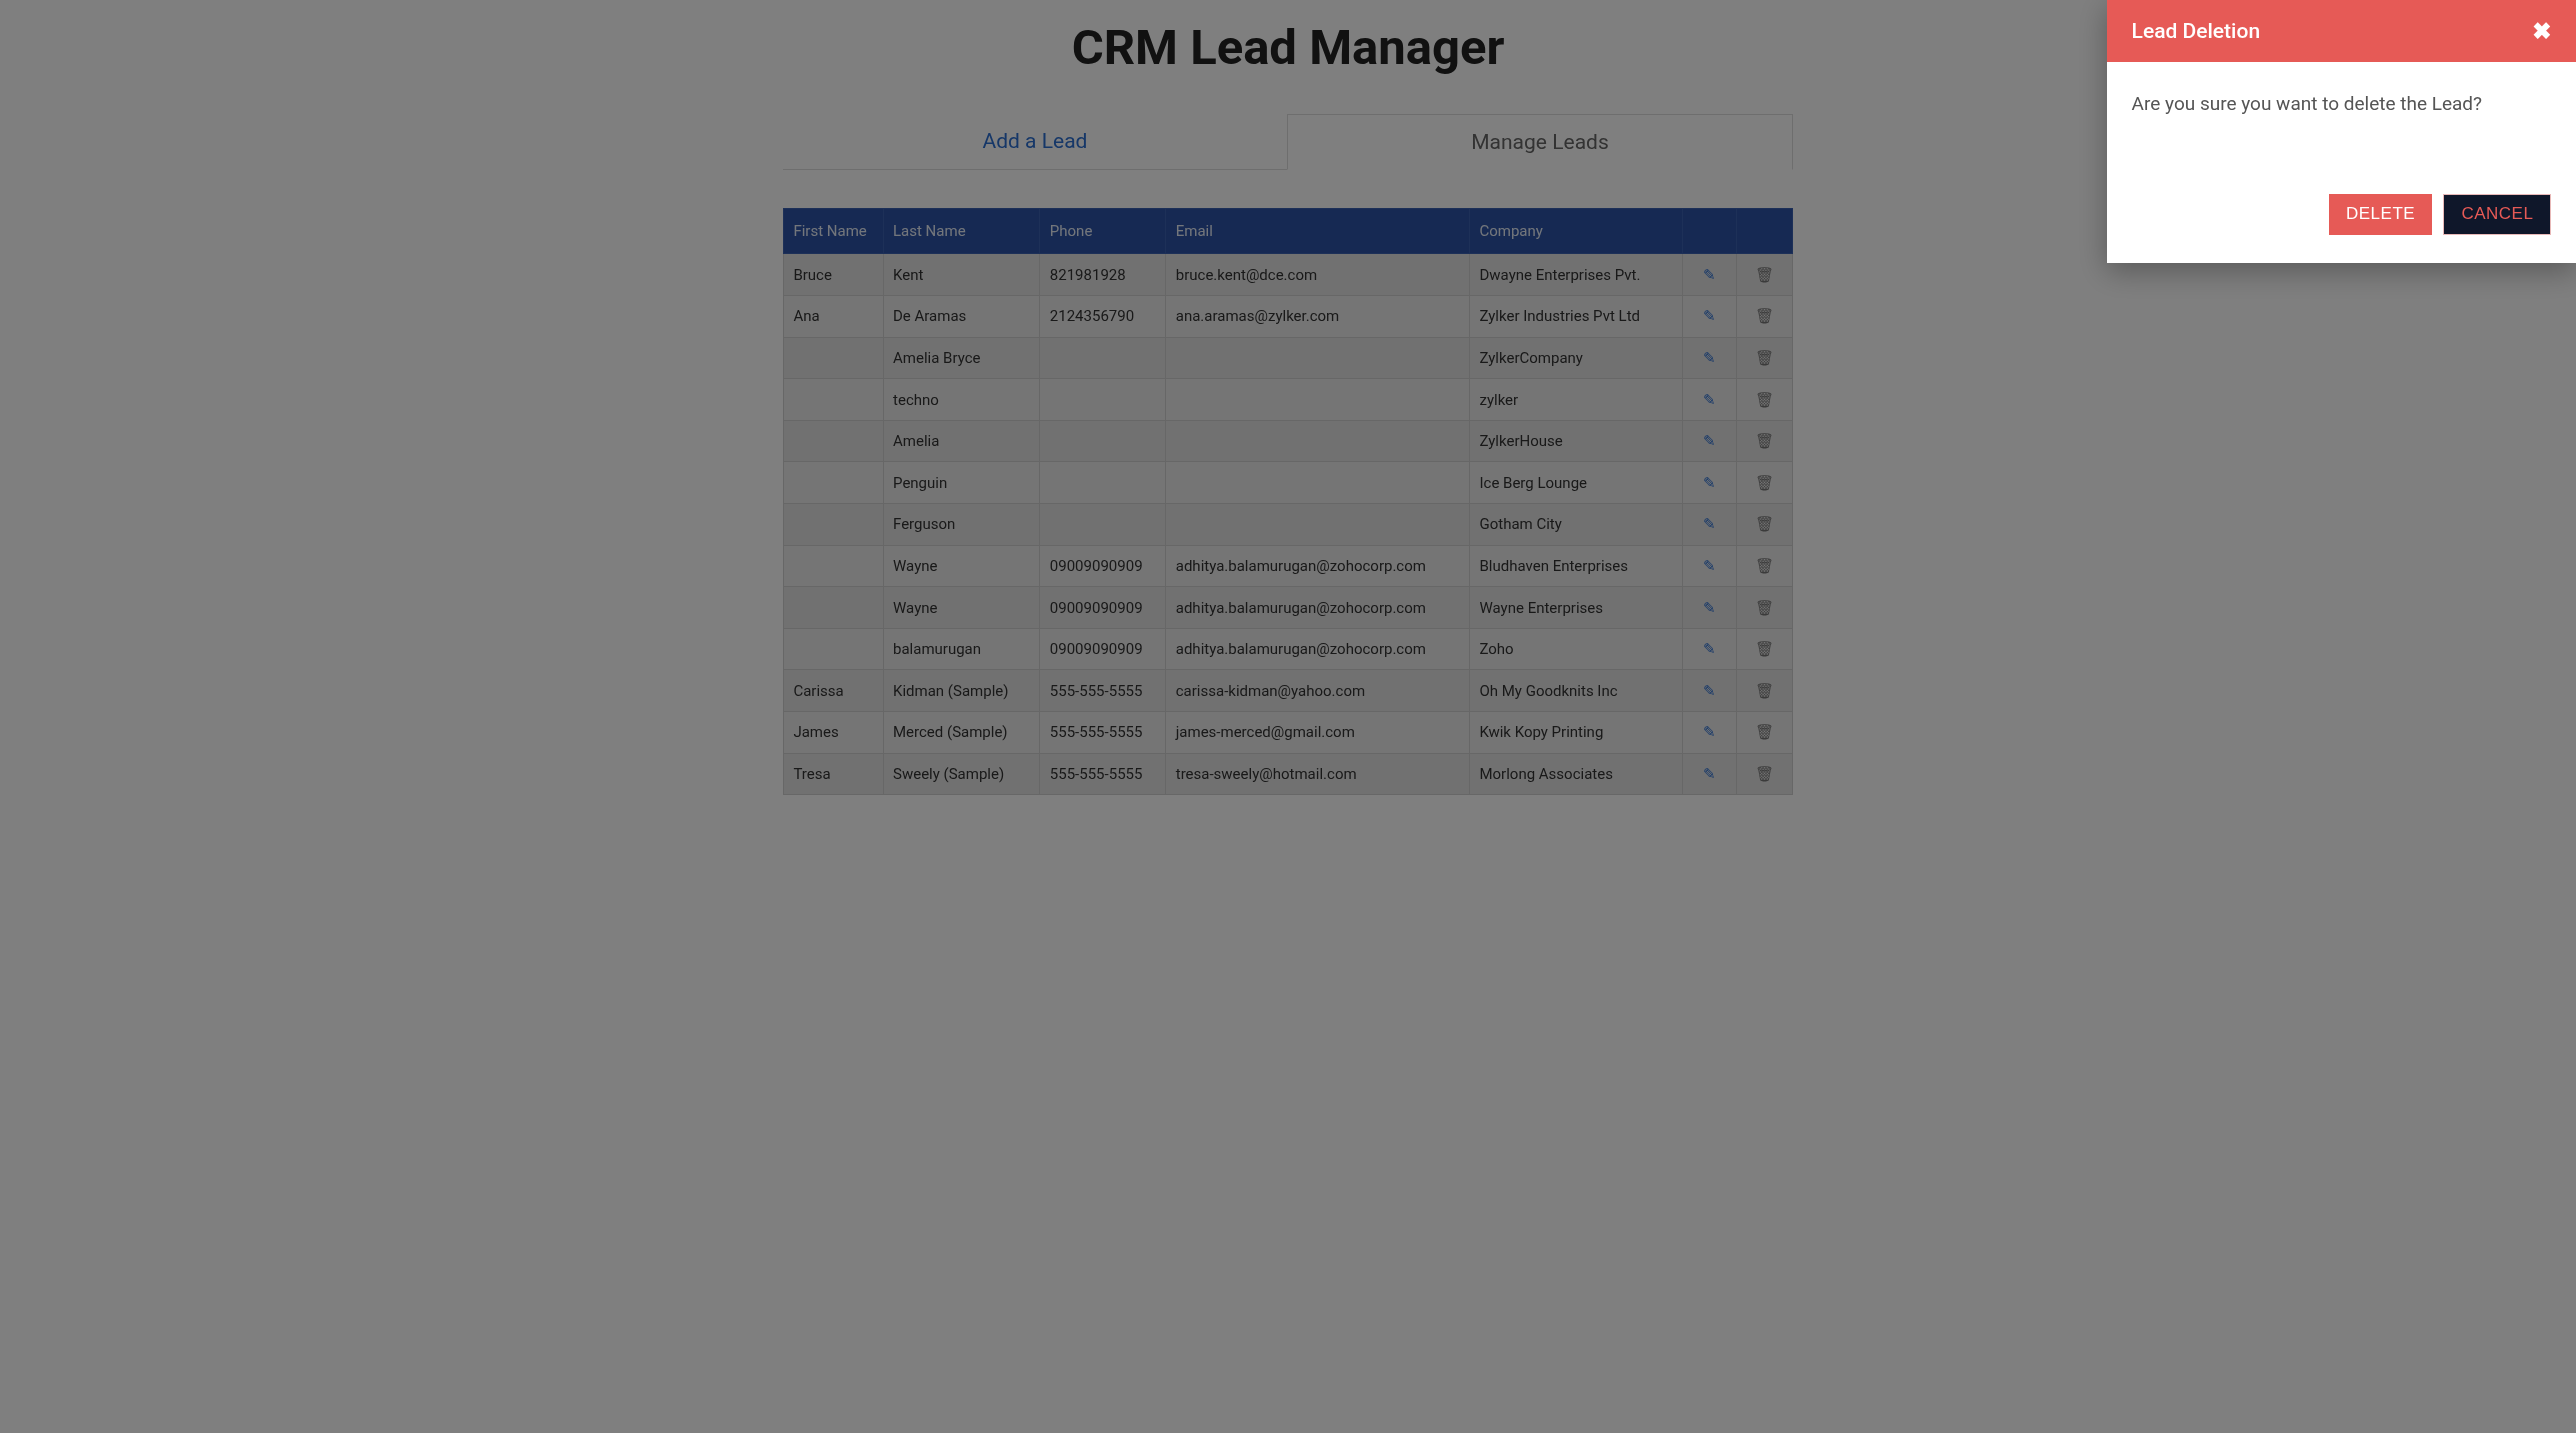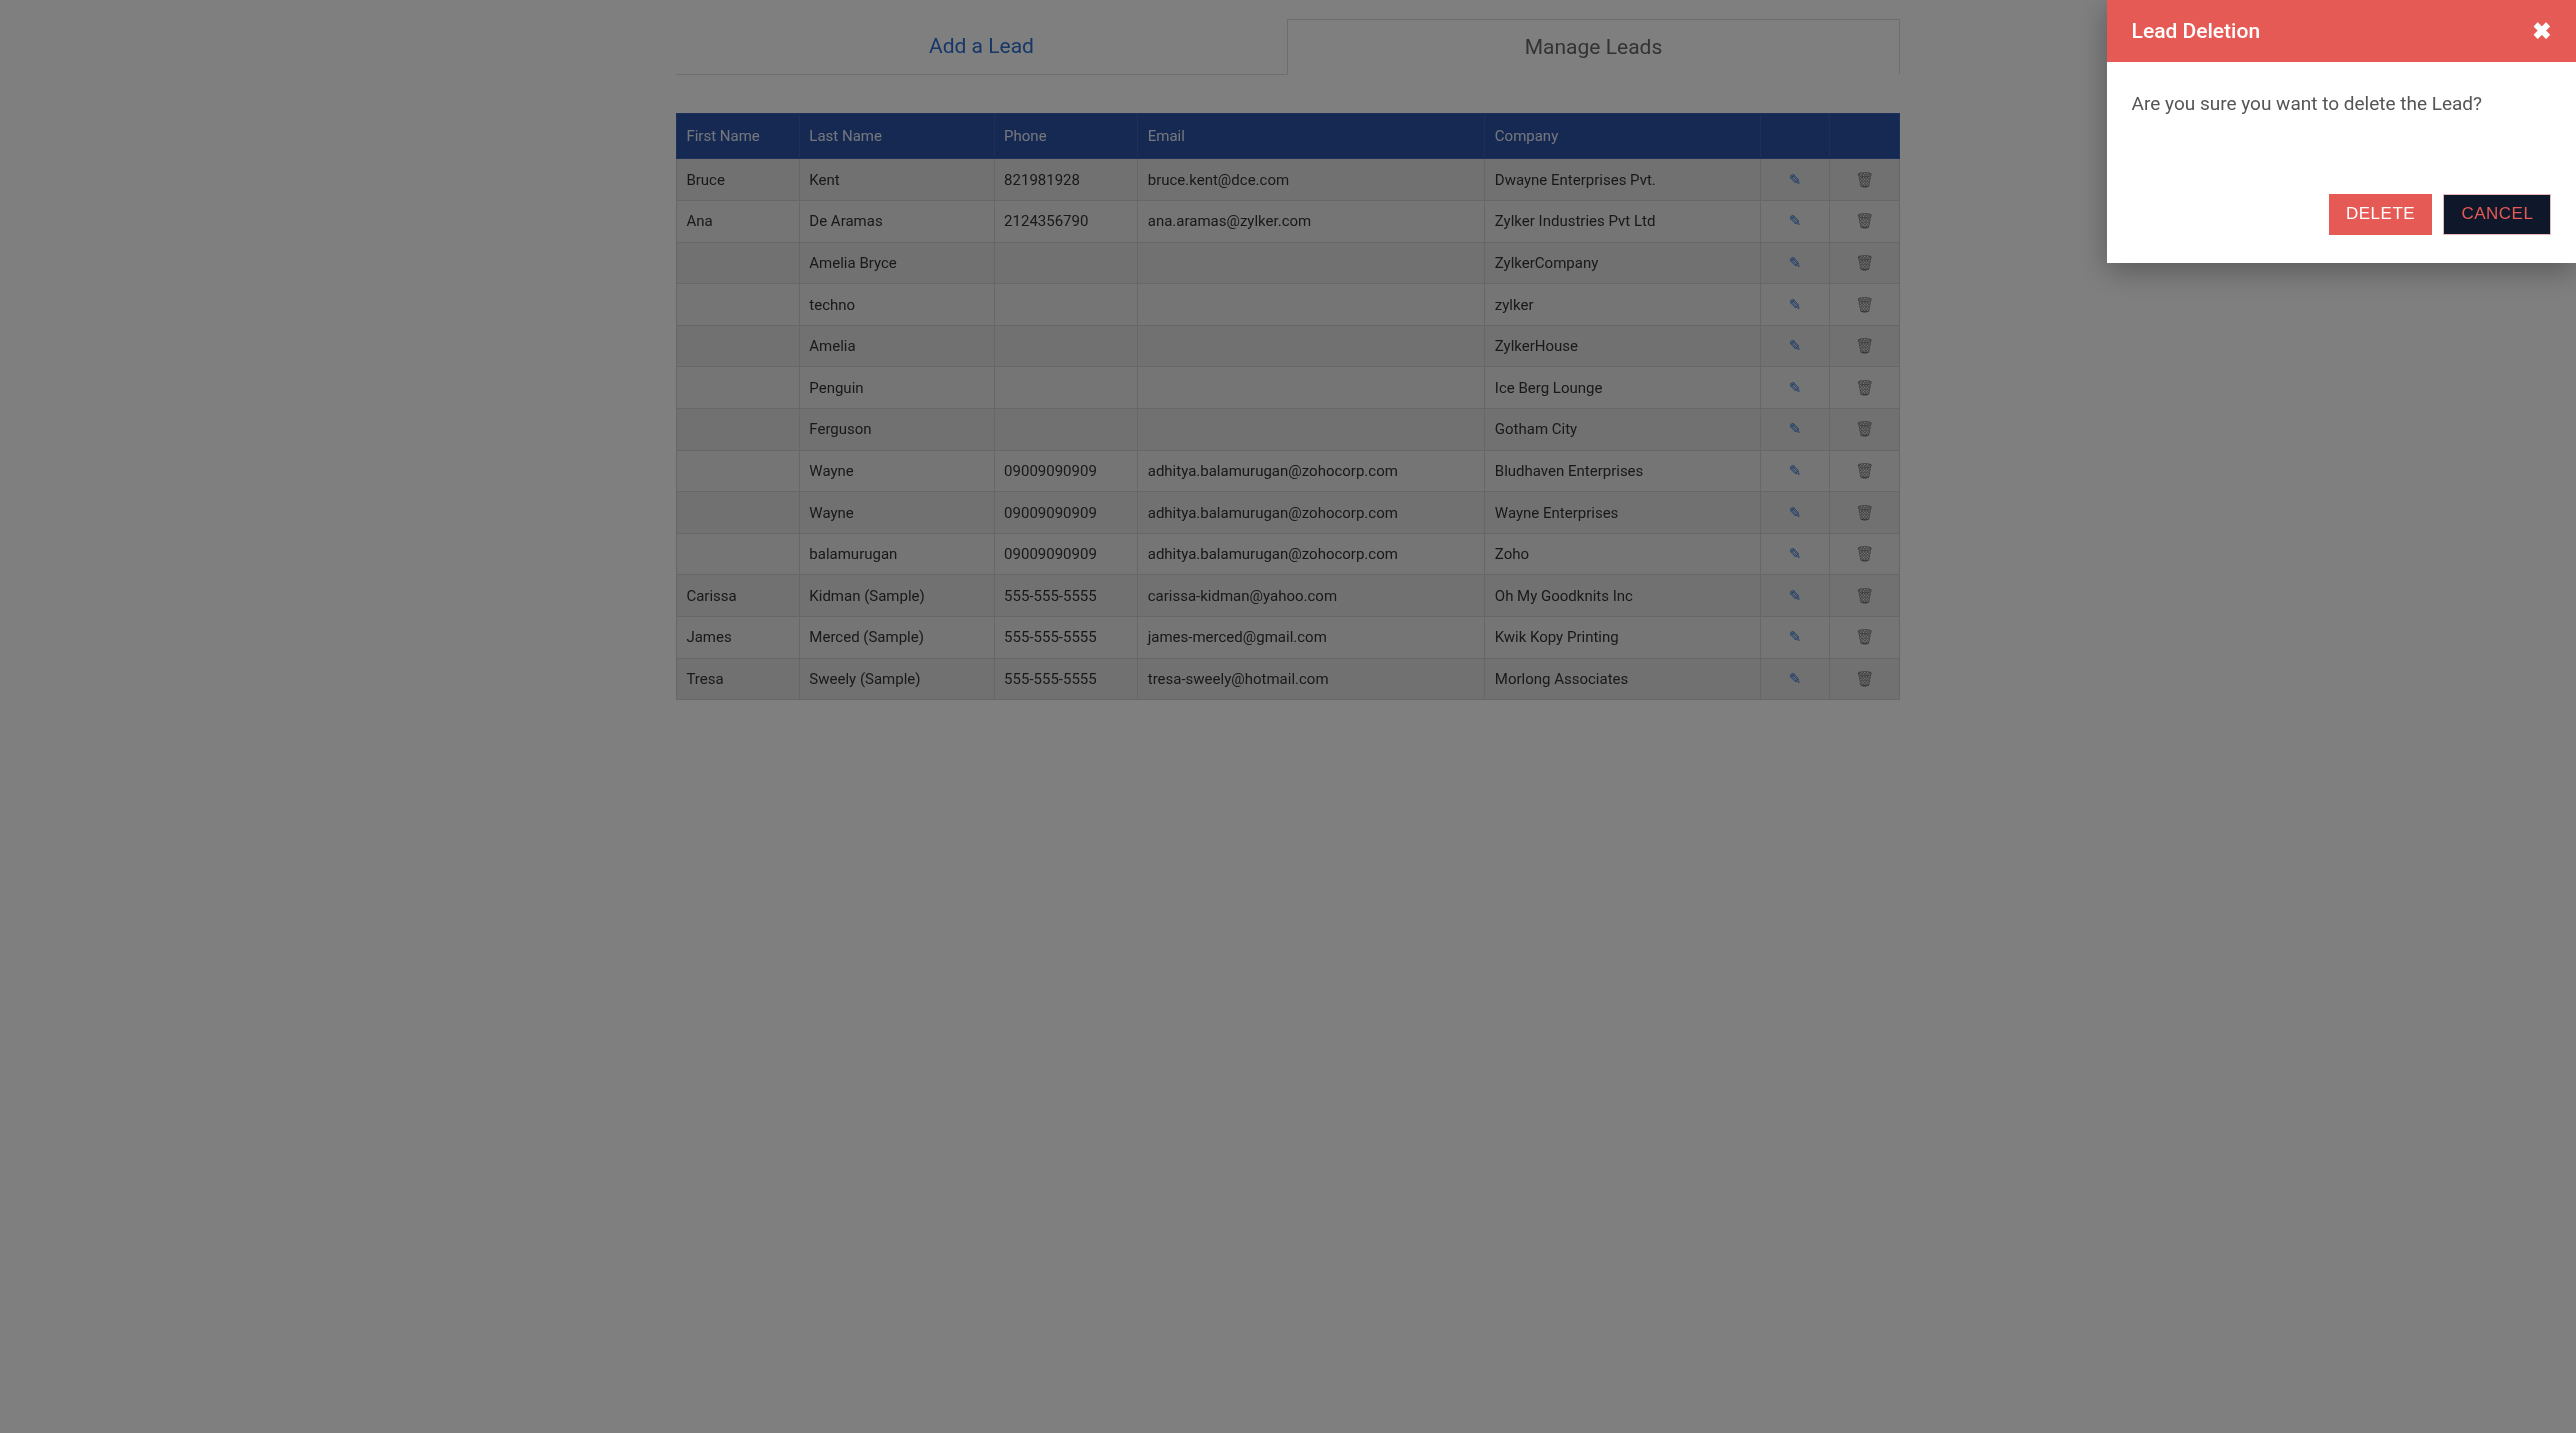--- a/index.html
+++ b/index.html
@@ -17,21 +17,21 @@
     padding-top: 19px;
   }
   .title {
     text-align: center;
     font-size: 49px;
     font-weight: 700;
     color: #222;
     margin-bottom: 38px;
   }
   .container {
-    width: 1224px;
+    width: 1010px;
     margin: 0 auto;
   }
   .tabs {
     display: flex;
     border-bottom: 0.9px solid #ddd;
     margin-bottom: 38px;
   }
   .tab {
     flex: 1;
     text-align: center;
@@ -128,20 +128,21 @@
   .btn-cancel {
     background: #0f172a;
     color: #e65a56;
     border: 0.9px solid #e8b9b8;
   }
 </style>
 </head>
 <body>
 
 <div class="page">
+  <h1 class="title">CRM Lead Manager</h1>
 
   <div class="container">
     <div class="tabs">
       <div class="tab tab-add">Add a Lead</div>
       <div class="tab tab-manage">Manage Leads</div>
     </div>
 
     <table>
       <thead>
         <tr>

